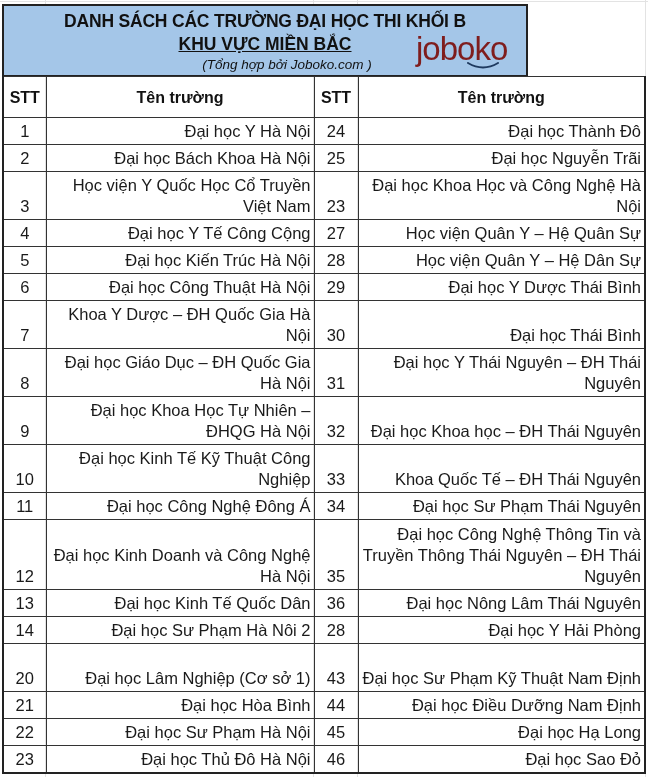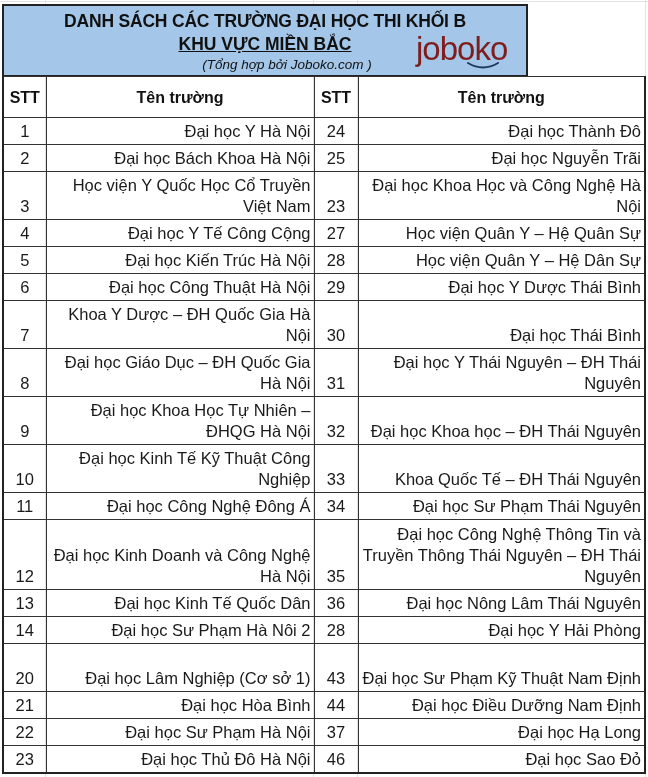--- a/index.html
+++ b/index.html
@@ -275,21 +275,21 @@
       </tr>
       <tr class="h1">
         <td class="num">21</td>
         <td class="name">Đại học Hòa Bình</td>
         <td class="num">44</td>
         <td class="name">Đại học Điều Dưỡng Nam Định</td>
       </tr>
       <tr class="h1">
         <td class="num">22</td>
         <td class="name">Đại học Sư Phạm Hà Nội</td>
-        <td class="num">37</td>
+        <td class="num">45</td>
         <td class="name">Đại học Hạ Long</td>
       </tr>
       <tr class="h1">
         <td class="num">23</td>
         <td class="name">Đại học Thủ Đô Hà Nội</td>
         <td class="num">46</td>
         <td class="name">Đại học Sao Đỏ</td>
       </tr>
     </tbody>
   </table>

